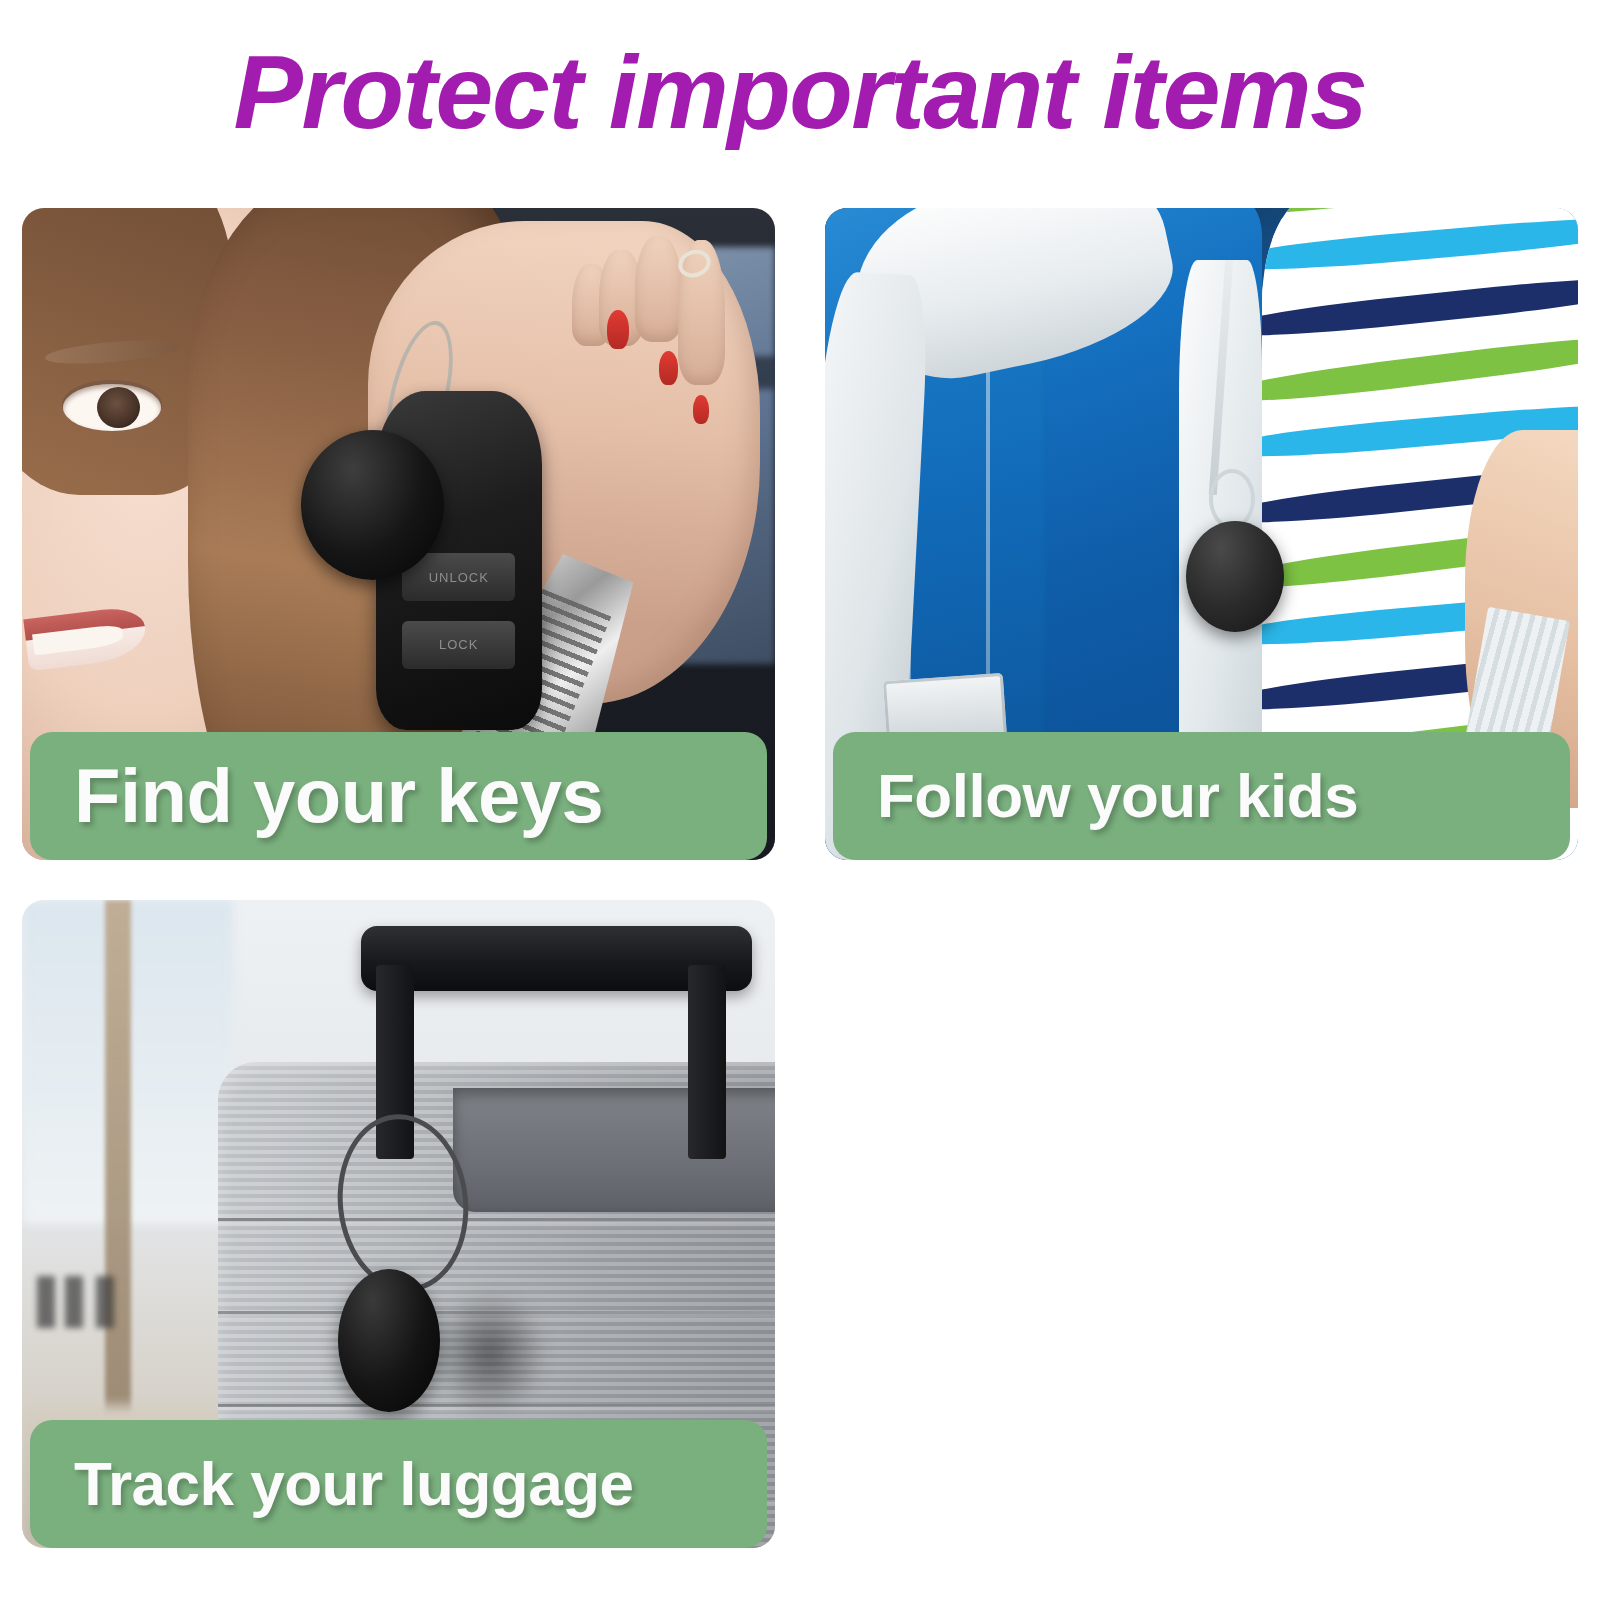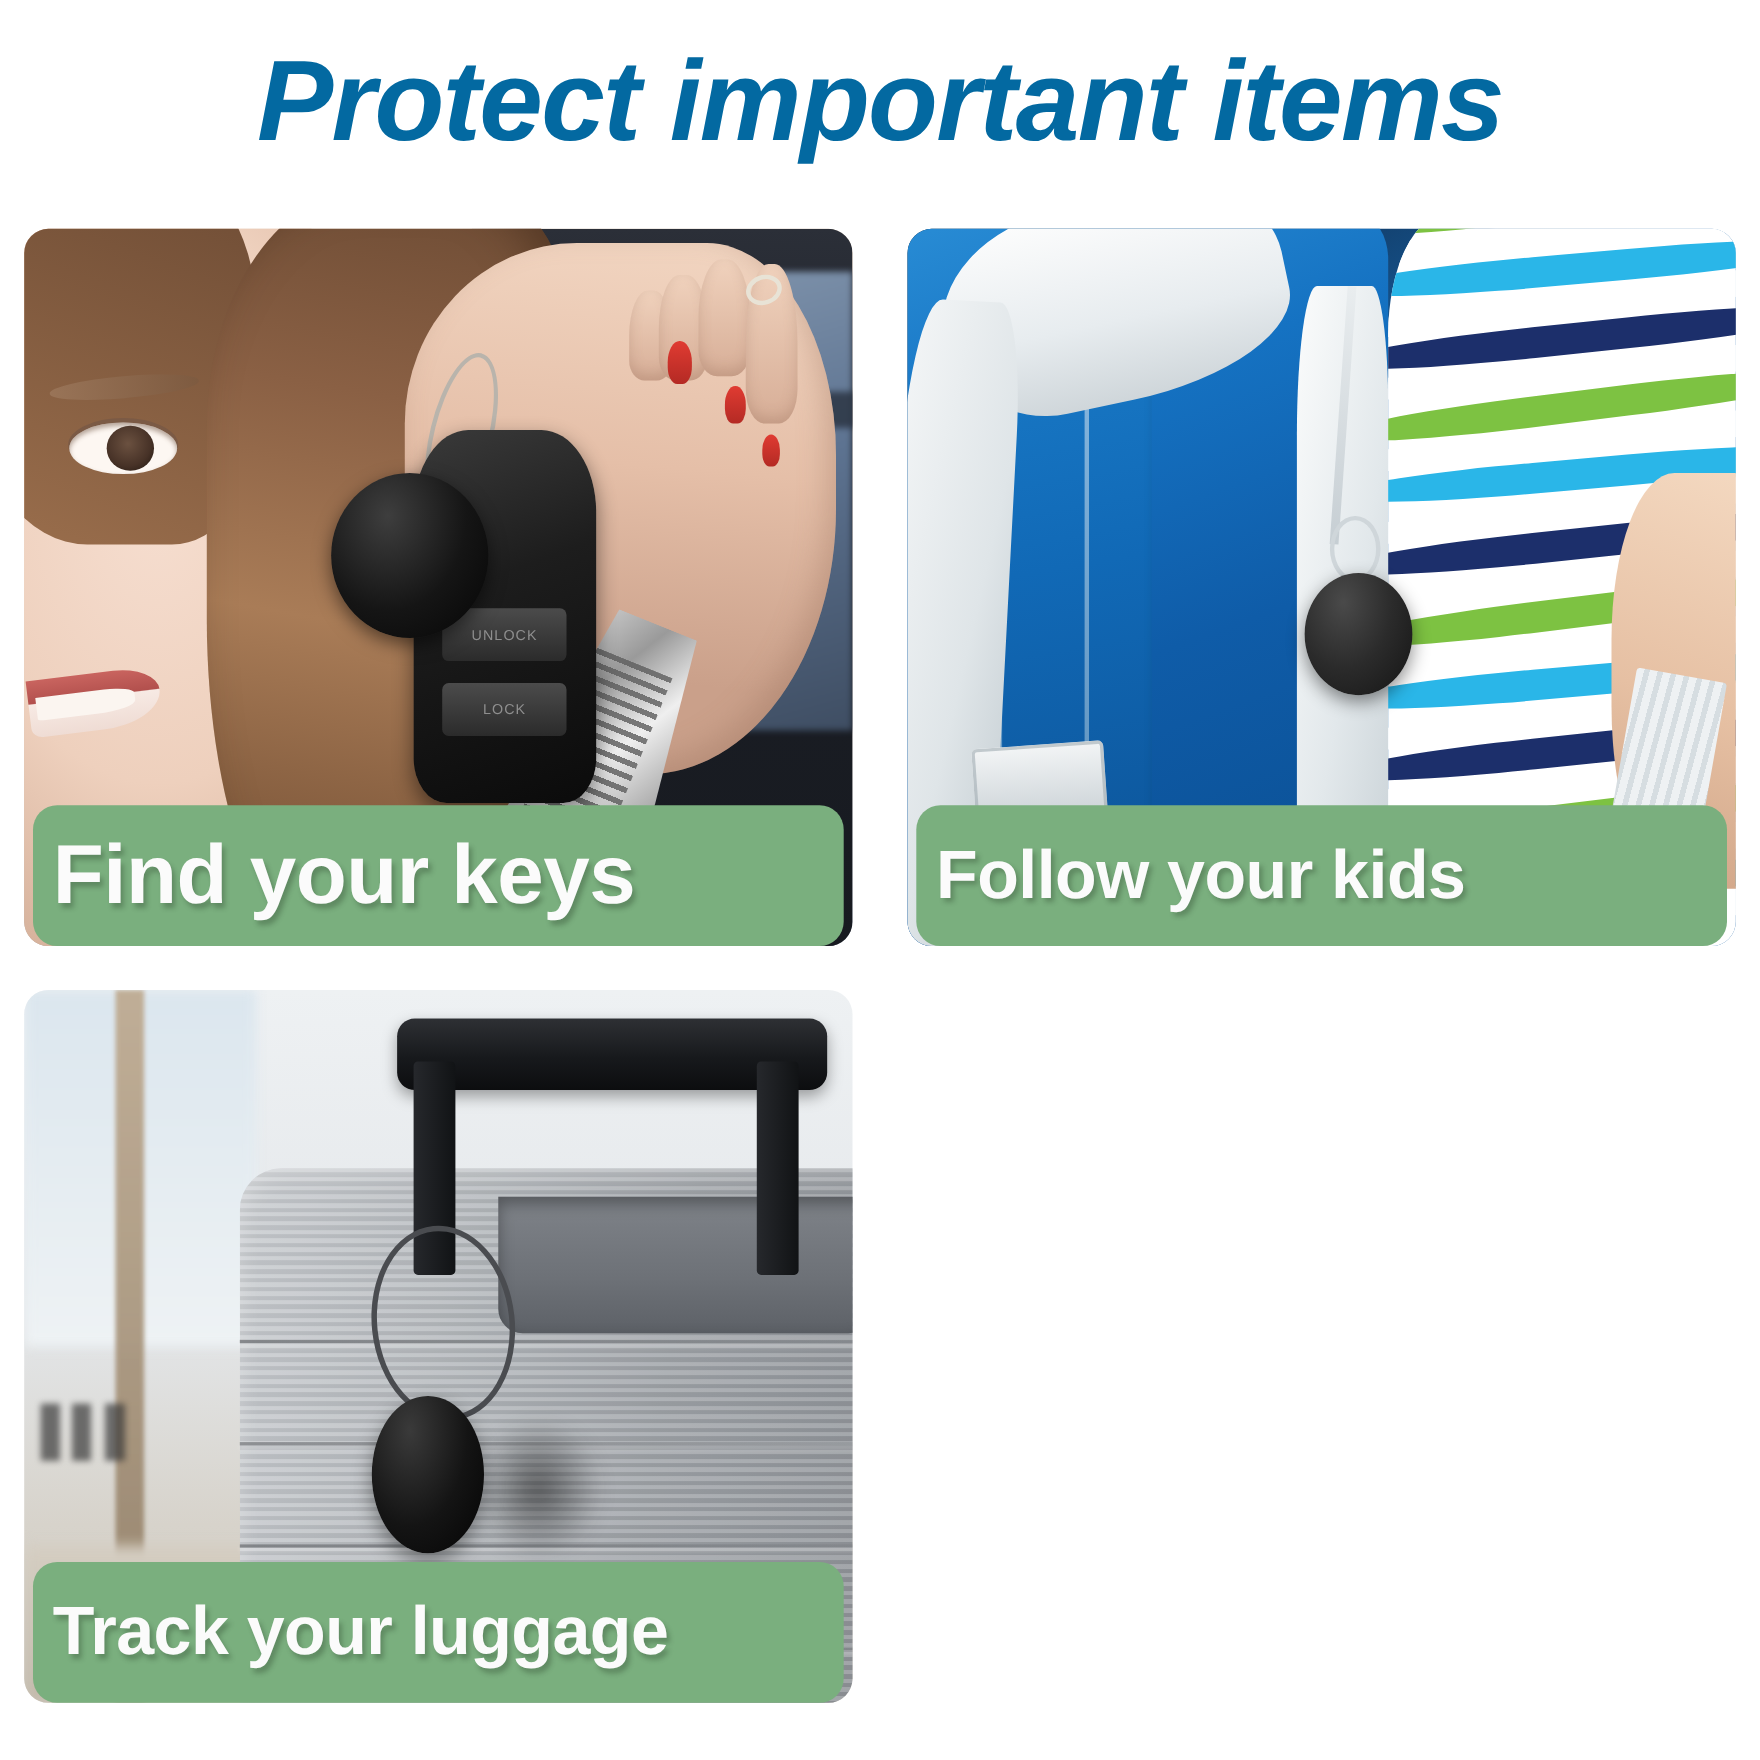--- a/index.html
+++ b/index.html
@@ -24,21 +24,21 @@
     position: absolute;
     top: 34px;
     left: 0;
     width: 1600px;
     text-align: center;
     font-size: 104px;
     line-height: 1.12;
     font-weight: 800;
     font-style: italic;
     letter-spacing: -1.5px;
-    color: #0369a1;
+    color: #a21caf;
     font-family: "Liberation Sans", sans-serif;
     white-space: nowrap;
   }
 
   
   .grid {
     position: absolute;
     left: 22px;
     top: 208px;
     width: 1556px;
@@ -72,21 +72,21 @@
     left: 8px;
     right: 8px;
     bottom: 0;
     height: 132px;
     background: #7aaf7e;
     border-radius: 22px;
     display: flex;
     align-items: center;
     z-index: 5;
     box-sizing: border-box;
-    padding: 0 18px;
+    padding: 0 44px;
   }
   .card.r1 .caption-band { height: 128px; bottom: 0; }
   .card.r2 .caption-band { height: 128px; bottom: 0; }
 
   .caption-band.align-left   { justify-content: flex-start; }
   .caption-band.align-right  { justify-content: flex-end; }
 
   .caption-text {
     color: #fbfbfb;
     font-weight: 700;

